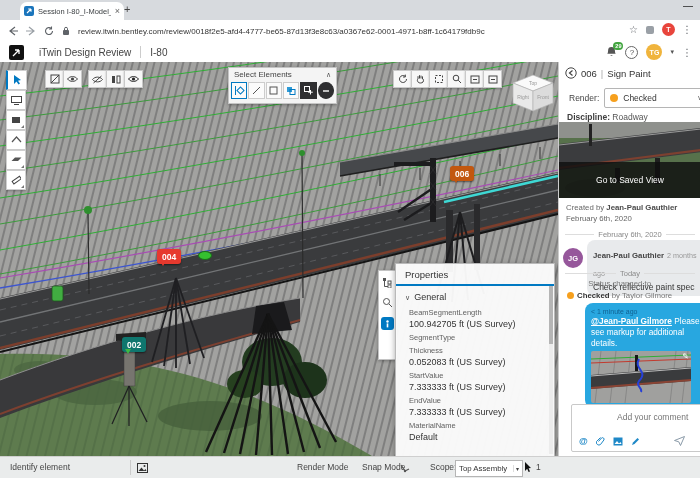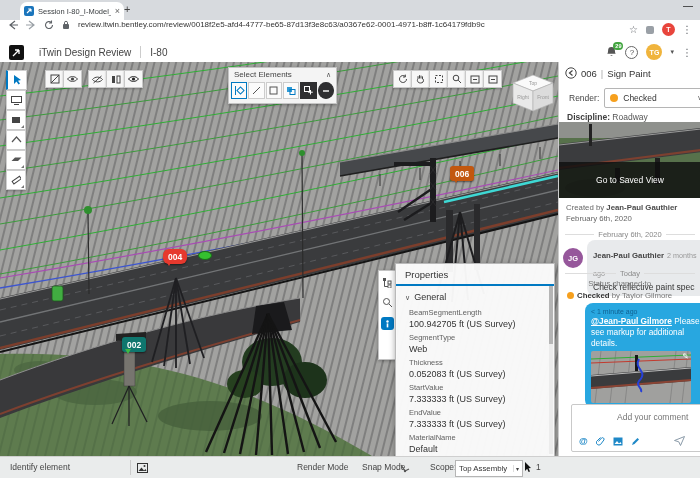--- a/index.html
+++ b/index.html
@@ -8,21 +8,21 @@
   .abs{position:absolute;}
   
   .tabstrip{left:0;top:0;width:700px;height:20px;background:#d7dade;}
   .tab{left:20px;top:2px;width:96px;height:18px;background:#fff;border-radius:7px 7px 0 0;
        display:flex;align-items:center;padding:0 4px;gap:4px;}
   .tabtitle{font-size:7.5px;color:#3c4043;white-space:nowrap;overflow:hidden;flex:1;}
   .tabclose{font-size:9px;color:#666;line-height:1;}
   .newtab{left:124px;top:3px;font-size:11px;color:#444;}
   .winmin{left:683px;top:0px;font-size:10px;color:#222;}
   .urlbar{left:0;top:20px;width:700px;height:22px;background:#fff;border-bottom:4px solid #0c4a6e;
-          display:flex;align-items:flex-start;}
+          display:flex;align-items:center;}
   .navic{color:#5f6368;font-size:11px;margin-left:8px;}
   .urltext{font-size:8px;color:#333;margin-left:8px;white-space:nowrap;overflow:hidden;width:500px;}
   .urlright{position:absolute;right:8px;top:23px;display:flex;align-items:center;gap:7px;}
   .bavatar{width:13px;height:13px;border-radius:50%;background:#e8453c;color:#fff;font-size:7px;
            display:flex;align-items:center;justify-content:center;font-weight:bold;}
   .kebab{color:#5f6368;font-size:10px;}
   
   .appheader{left:0;top:42px;width:700px;height:20px;background:#fff;border-bottom:1px solid #e4e4e4;
              display:flex;align-items:center;}
   .itlogo{width:15px;height:15px;background:#111;border-radius:2px;margin-left:9px;position:relative;}
@@ -484,21 +484,21 @@
         <polygon points="21,17 41,9 41,29 21,37" fill="#dcdcdc" stroke="#b5b5b5" stroke-width=".7"></polygon>
         <text x="21" y="11" font-size="5" fill="#999" text-anchor="middle">Top</text>
         <text x="11" y="25" font-size="5" fill="#999" text-anchor="middle">Right</text>
         <text x="31" y="25" font-size="5" fill="#999" text-anchor="middle">Front</text>
       </svg>
     </div>
 
     <div class="marker m006" style="left:450px;top:104px;">
       <span>006</span>
       </div>
-    <div class="marker m004" style="left:163px;top:187px;border-radius:6px;">
+    <div class="marker m004" style="left:157px;top:187px;">
       <span>004</span>
       </div>
     <div class="marker m002" style="left:122px;top:275px;">
       <span>002</span>
       </div>
     <div class="mdot" style="left:198px;top:189px;"></div>
 
     <div class="propstrip">
       <span>
         <svg width="11" height="11">
@@ -527,21 +527,20 @@
       <div class="punderline punderline"></div>
       <div class="psection">
         <span class="chev">∨</span><span>General</span>
       </div>
       <div class="prop">
           <div class="plabel">BeamSegmentLength</div>
           <div class="pvalue">100.942705 ft (US Survey)</div>
         </div>
       <div class="prop">
           <div class="plabel">SegmentType</div>
-          <div class="pvalue">Web</div>
         </div>
       <div class="prop">
           <div class="plabel">Thickness</div>
           <div class="pvalue">0.052083 ft (US Survey)</div>
         </div>
       <div class="prop">
           <div class="plabel">StartValue</div>
           <div class="pvalue">7.333333 ft (US Survey)</div>
         </div>
       <div class="prop">

